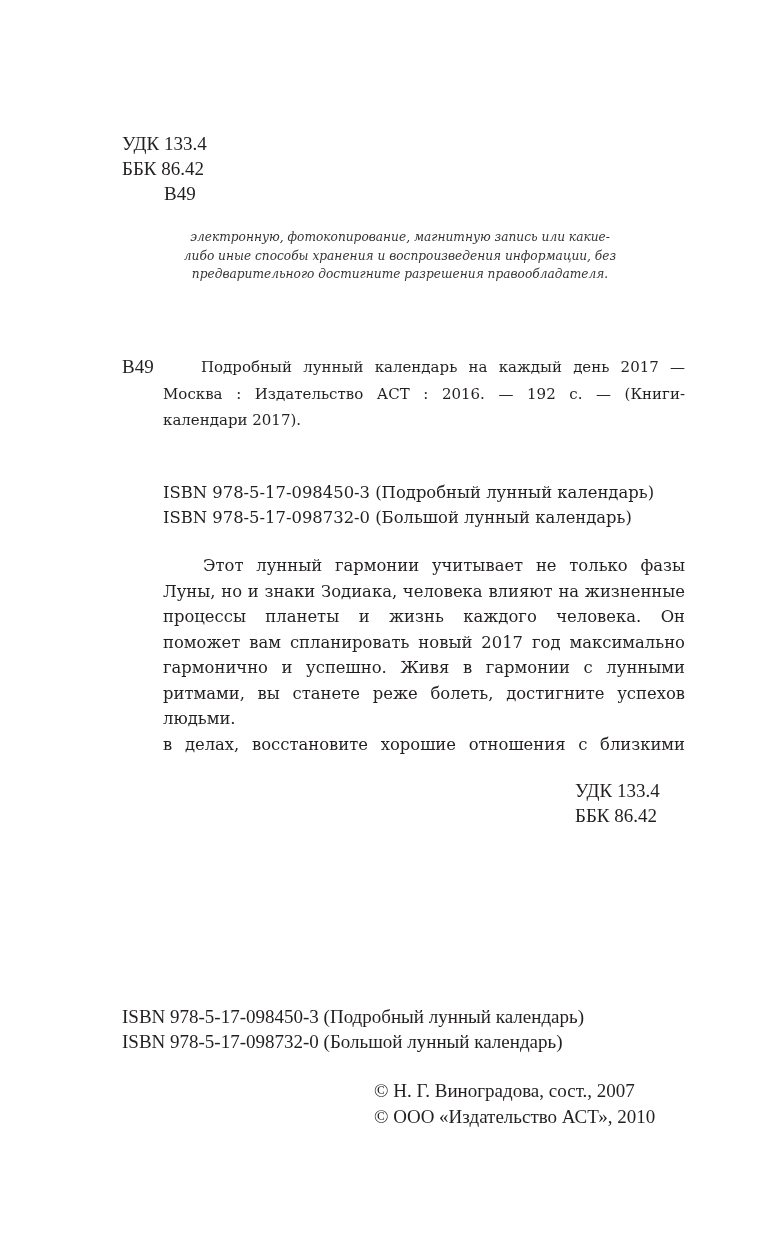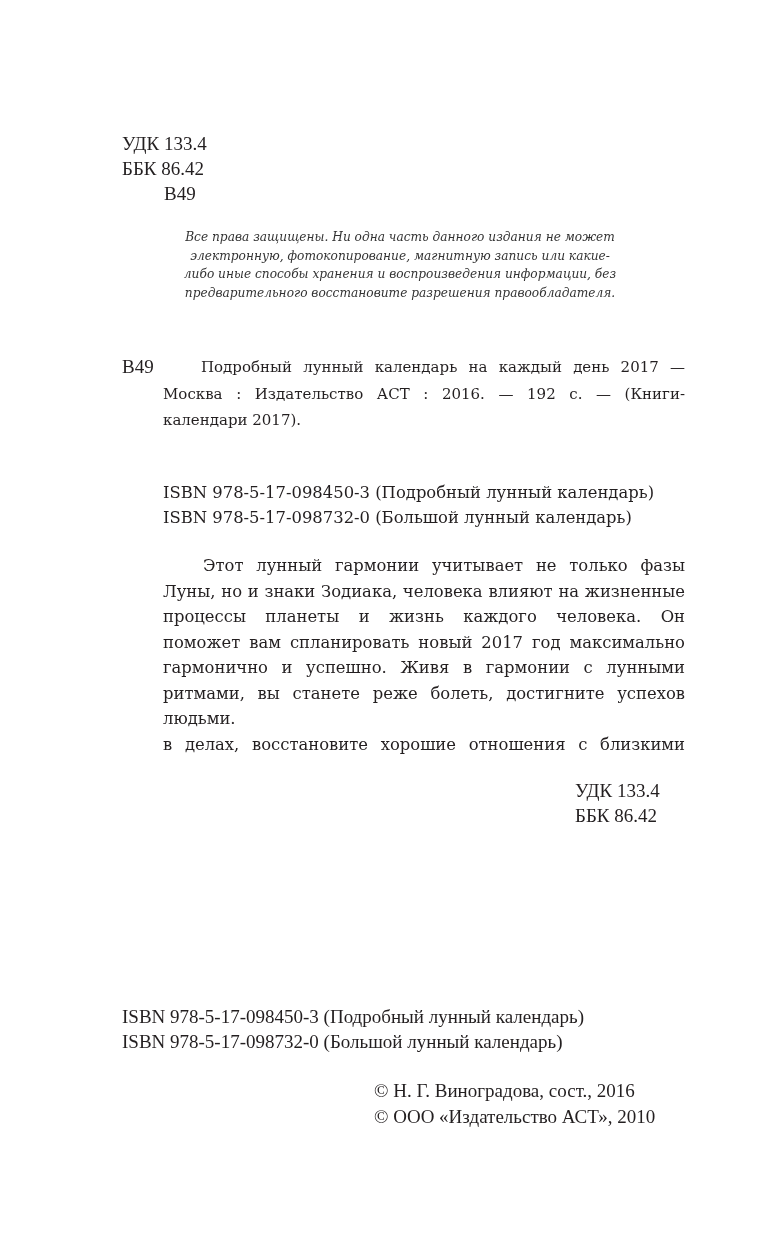--- a/index.html
+++ b/index.html
@@ -120,24 +120,23 @@
     .copyright div { white-space: nowrap; }
   </style>
 </head>
 <body>
 
 <div class="abs cls-line" style="left:122px; top:132px;">УДК 133.4</div>
 <div class="abs cls-line" style="left:122px; top:157px;">ББК 86.42</div>
 <div class="abs cls-line" style="left:164px; top:182px;">В49</div>
 
 <div class="rights">
-  <div>Все права защищены. Ни одна часть данного издания не может</div>
   <div>электронную, фотокопирование, магнитную запись или какие-</div>
   <div>либо иные способы хранения и воспроизведения информации, без</div>
-  <div>предварительного восстановите разрешения правообладателя.</div>
+  <div>предварительного достигните разрешения правообладателя.</div>
 </div>
 
 <div class="abs code-b49">В49</div>
 <div class="biblio">
   <div class="ln first">Подробный лунный календарь на каждый день 2017 —</div>
   <div class="ln">Москва : Издательство АСТ : 2016. — 192 с. — (Книги-</div>
   <div class="ln last">календари 2017).</div>
 </div>
 
 <div class="isbn-inner">
@@ -160,15 +159,15 @@
   <div>УДК 133.4</div>
   <div>ББК 86.42</div>
 </div>
 
 <div class="isbn-bottom">
   <div>ISBN 978-5-17-098450-3 (Подробный лунный календарь)</div>
   <div>ISBN 978-5-17-098732-0 (Большой лунный календарь)</div>
 </div>
 
 <div class="copyright">
-  <div>© Н. Г. Виноградова, сост., 2016</div>
+  <div>© Н. Г. Виноградова, сост., 2007</div>
   <div>© ООО «Издательство АСТ», 2010</div>
 </div>
 
 </body></html>

